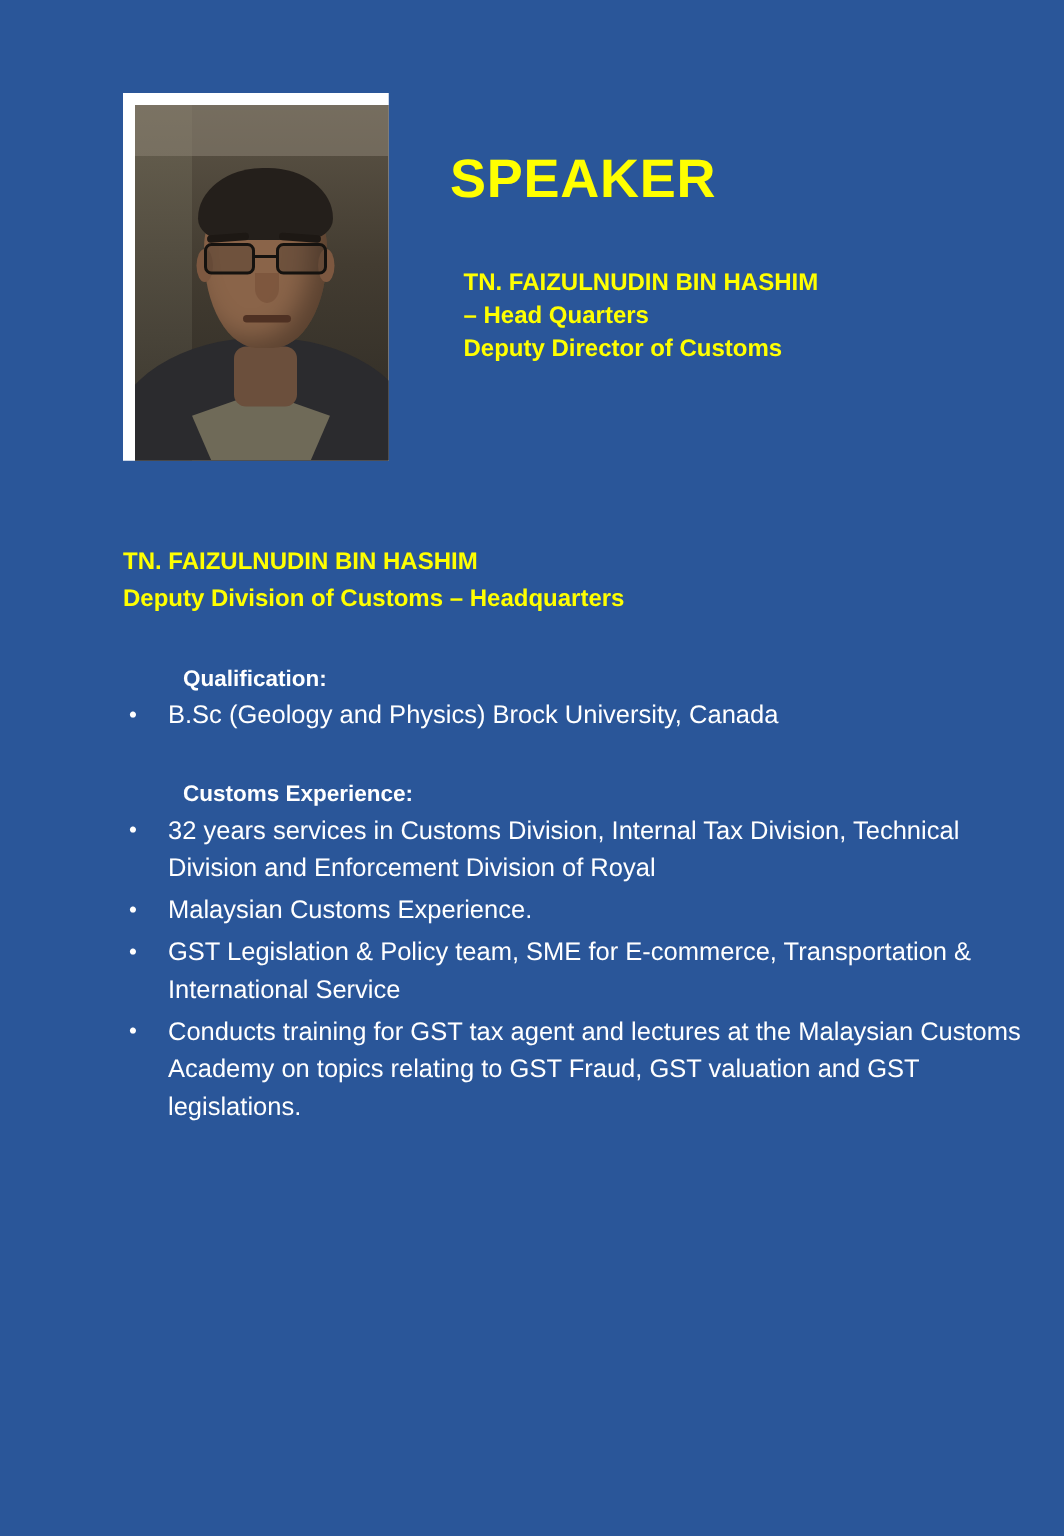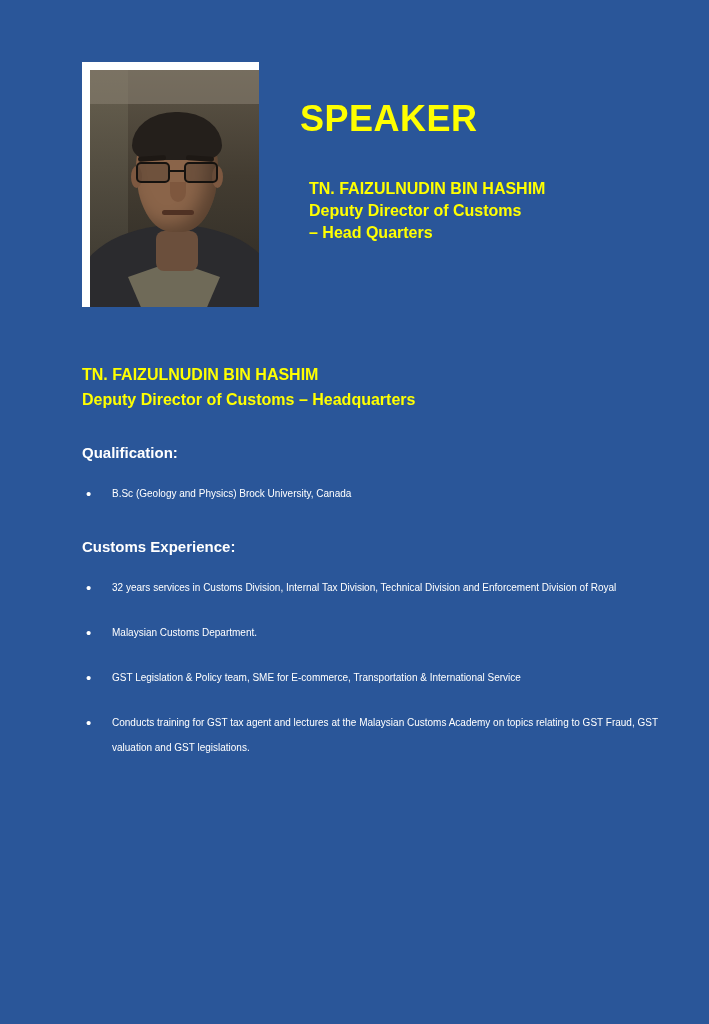--- a/index.html
+++ b/index.html
@@ -213,33 +213,34 @@
     color: #ffff00;
     font-size: 16px;
     font-weight: bold;
     line-height: 25px;
   }
   .section-label {
     color: #ffffff;
     font-size: 15px;
     font-weight: bold;
     margin-top: 32px;
+    margin-left: 40px;
   }
   .bullet-list {
     margin: 0;
     padding: 0;
     list-style: none;
   }
   .bullet {
     position: relative;
     color: #ffffff;
-    font-size: 10px;
+    font-size: 17px;
     line-height: 25px;
     padding-left: 30px;
-    margin-top: 20px;
+    margin-top: 3px;
   }
   .bullet::before {
     content: "\2022";
     position: absolute;
     left: 4px;
     top: 0;
     color: #ffffff;
     font-size: 15px;
   }
   .bullet.bold { font-weight: normal; }
@@ -273,37 +274,37 @@
         </div>
         <div class="ph-nose"></div>
         <div class="ph-mouth"></div>
       </div>
     </div>
 
     <div class="speaker-title">SPEAKER</div>
 
     <div class="speaker-lines">
       <div>TN. FAIZULNUDIN BIN HASHIM</div>
+      <div>– Head Quarters</div>
       <div>Deputy Director of Customs</div>
-      <div>– Head Quarters</div>
     </div>
   </div>
 
   <div class="body-block">
 
     <div class="name-line">TN. FAIZULNUDIN BIN HASHIM</div>
-    <div class="name-line">Deputy Director of Customs – Headquarters</div>
+    <div class="name-line">Deputy Division of Customs – Headquarters</div>
 
     <div class="section-label">Qualification:</div>
     <ul class="bullet-list qual-list">
       <li class="bullet">B.Sc (Geology and Physics) Brock University, Canada</li>
     </ul>
 
     <div class="section-label">Customs Experience:</div>
     <ul class="bullet-list exp-list">
       <li class="bullet bold">32 years services in Customs Division, Internal Tax Division, Technical Division and Enforcement Division of Royal</li>
-      <li class="bullet bold">Malaysian Customs Department.</li>
+      <li class="bullet bold">Malaysian Customs Experience.</li>
       <li class="bullet bold">GST Legislation &amp; Policy team, SME for E-commerce, Transportation &amp; International Service</li>
       <li class="bullet bold">Conducts training for GST tax agent and lectures at the Malaysian Customs Academy on topics relating to GST Fraud, GST valuation and GST legislations.</li>
     </ul>
 
   </div>
 </div>
 
 </body></html>

